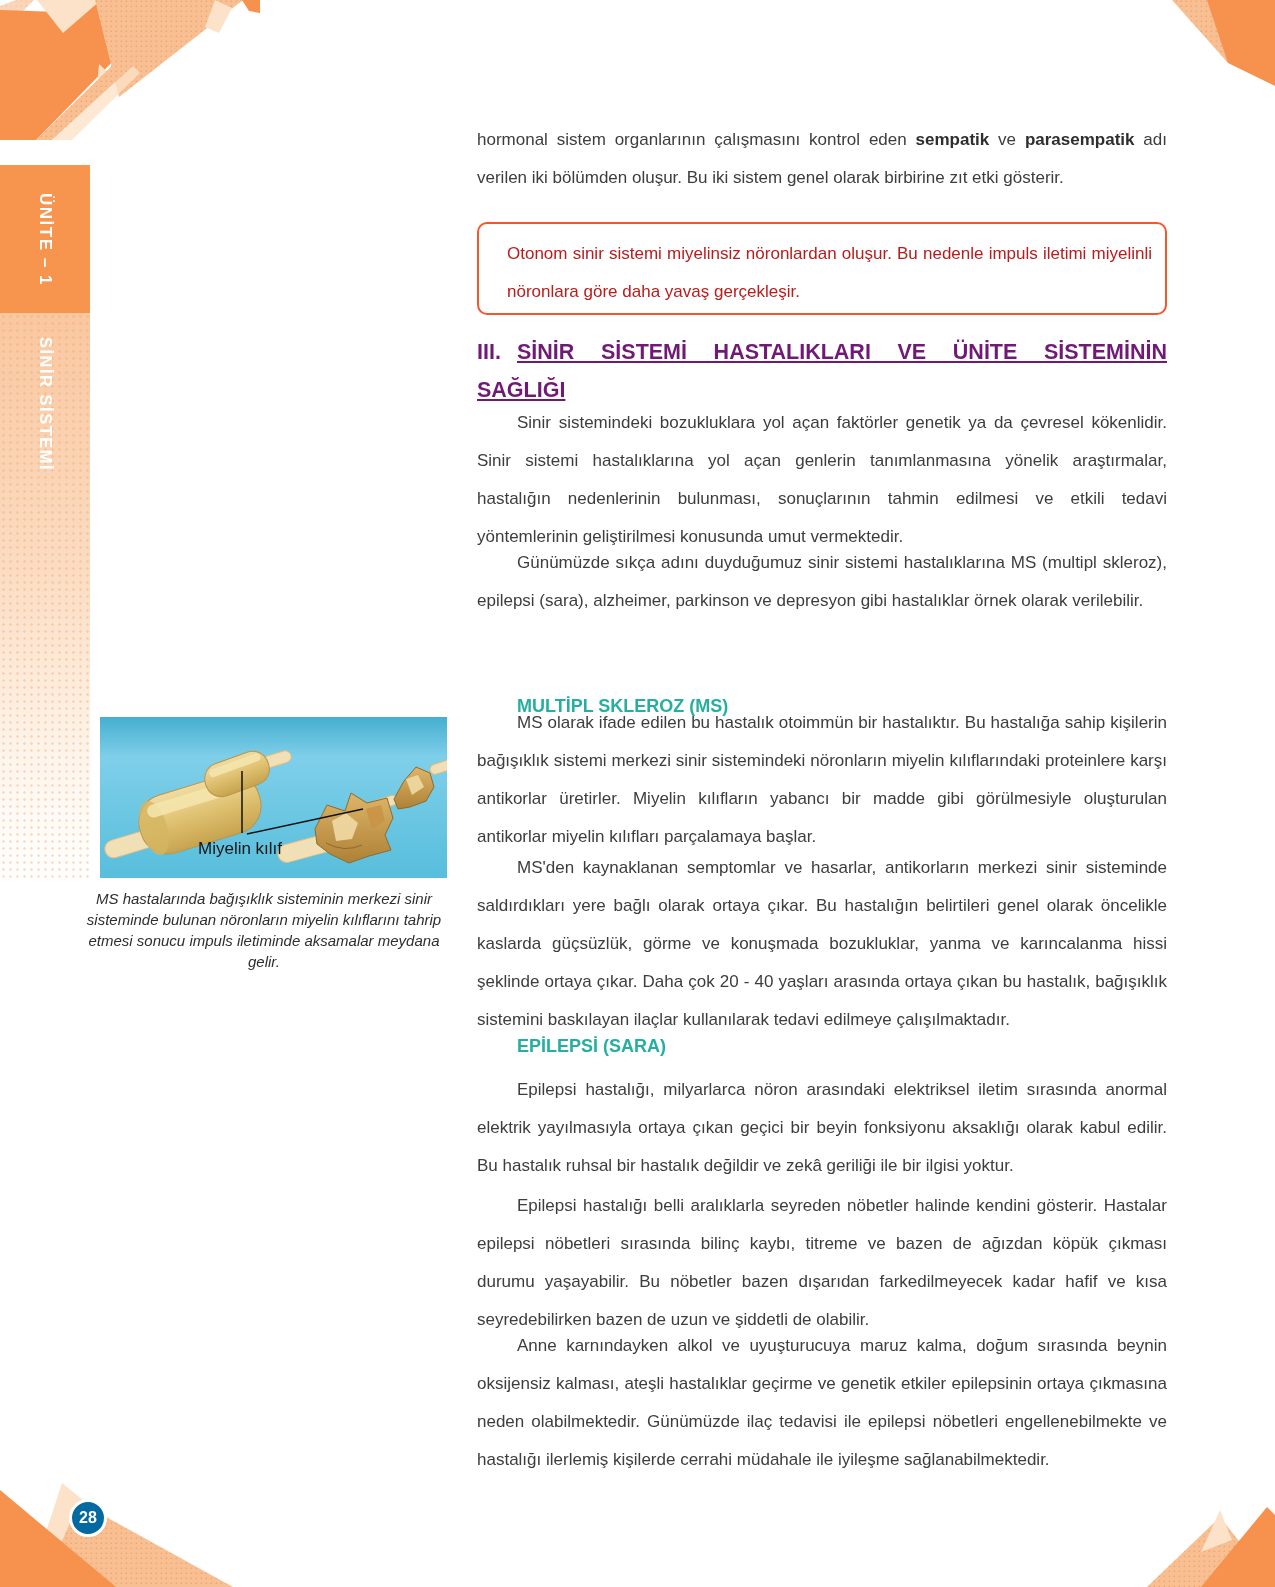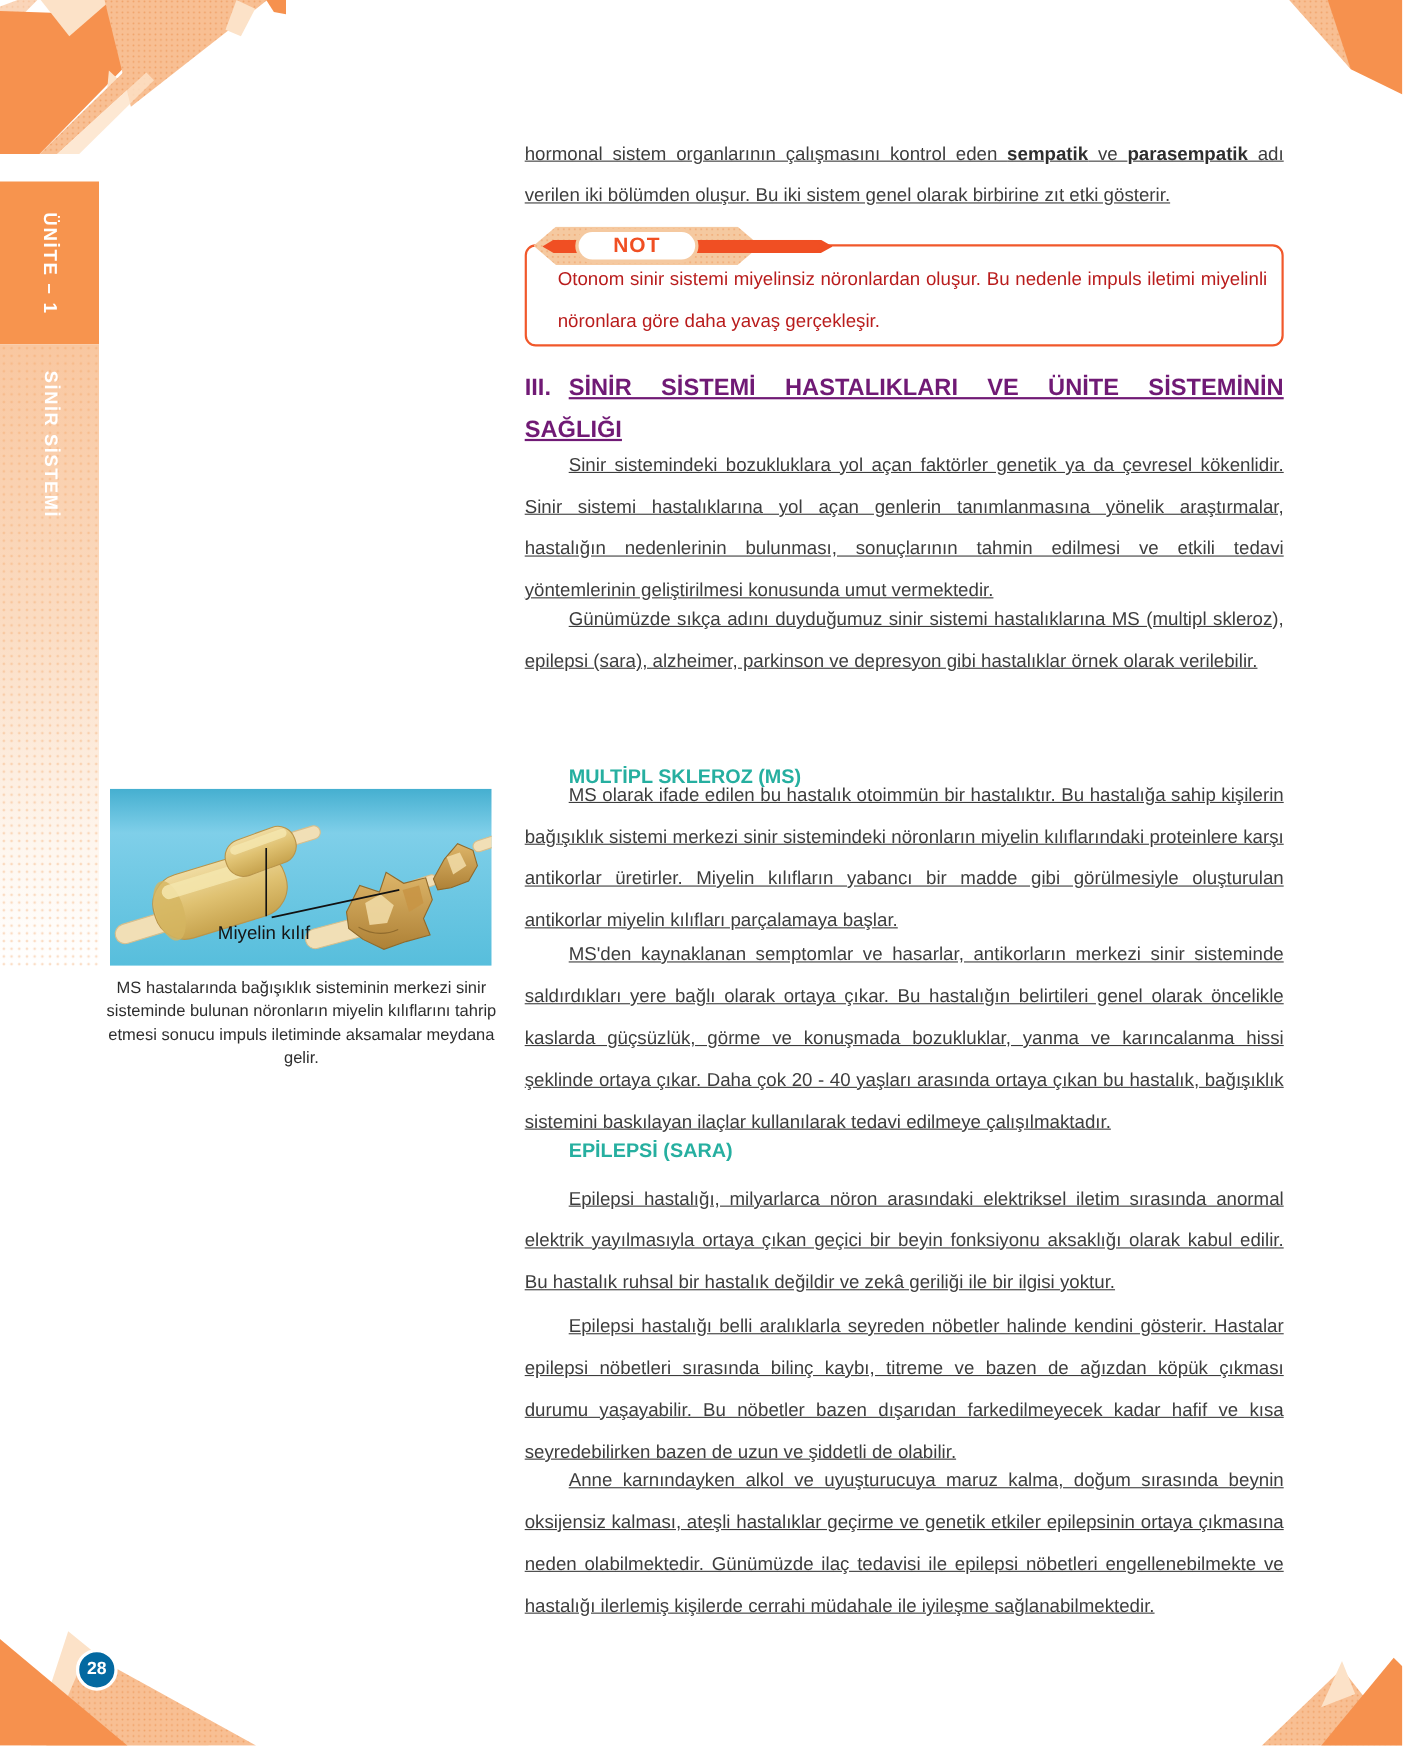--- a/index.html
+++ b/index.html
@@ -21,21 +21,21 @@
     background-image:radial-gradient(rgba(243,160,92,.35) 1px, transparent 1.5px),
       linear-gradient(180deg,#F9C7A0 0%,#FBDCC2 45%,#FEF6EE 80%,#FFFFFF 100%);
     background-size:7px 7px,100% 100%;
     display:flex;justify-content:center;
   }
   .theme-strip span{
     writing-mode:vertical-rl;color:#fff;font-weight:bold;font-size:16.5px;letter-spacing:1.5px;
     margin-top:24px;
   }
   
-  .col{position:absolute;left:477px;width:690px;text-decoration:underline;}
+  .col{position:absolute;left:477px;width:690px;}
   p.body{
     font-size:17px;line-height:38px;color:#3D3D3D;text-align:justify;margin:0;
   }
   .indent{text-indent:40px;}
   b{color:#2E2E2E;}
   
   .note-box{
     position:absolute;left:477px;top:222px;width:690px;height:93px;box-sizing:border-box;
     border:2px solid #F1582B;border-radius:10px;background:#fff;
   }
@@ -66,22 +66,22 @@
   }
   .sec-head .hnum{position:absolute;left:0;top:0;}
   .sec-head .hline1{margin-left:40px;text-align:justify;text-align-last:justify;}
   .sec-head .hline2{}
   .subhead{
     position:absolute;left:517px;width:650px;color:#26AFA0;font-weight:bold;font-size:18px;margin:0;
   }
   
   .figure{position:absolute;left:100px;top:717px;width:347px;height:161px;}
   .fig-caption{
-    position:absolute;left:85px;top:888px;width:378px;text-align:center;
-    font-size:15px;line-height:21px;color:#2E2E2E;
+    position:absolute;left:75px;top:888px;width:378px;text-align:center;
+    font-style:italic;font-size:15px;line-height:21px;color:#2E2E2E;
   }
   
   .badge{
     position:absolute;left:69px;top:1499px;width:38px;height:38px;border-radius:50%;
     background:#0369a1;border:3px solid #fff;box-sizing:border-box;
     display:flex;align-items:center;justify-content:center;
     color:#fff;font-weight:bold;font-size:16px;
   }
 </style>
 </head>
@@ -144,26 +144,20 @@
 <div class="unit-tab">
   <span>ÜNİTE – 1</span>
 </div>
 <div class="theme-strip">
   <span>SİNİR SİSTEMİ</span>
 </div>
 
 <p class="body col" style="top:121px;"><span>hormonal sistem organlarının çalışmasını kontrol eden </span><b>sempatik</b><span> ve </span><b>parasempatik</b><span> adı verilen iki bölümden oluşur. Bu iki sistem genel olarak birbirine zıt etki gösterir.</span></p>
 
 <div class="note-box">
-  <div class="note-tag">
-    <div class="tag-band"></div>
-    <div class="tag-capsule"></div>
-    <div class="tag-band" style="left:8px;right:8px;"></div>
-    <div class="tag-pill">NOT</div>
-  </div>
   <div class="note-text">Otonom sinir sistemi miyelinsiz nöronlardan oluşur. Bu nedenle impuls iletimi miyelinli nöronlara göre daha yavaş gerçekleşir.</div>
 </div>
 
 <div class="sec-head">
   <span class="hnum">III.</span>
   <div class="hline1">SİNİR SİSTEMİ HASTALIKLARI VE ÜNİTE SİSTEMİNİN</div>
   <div class="hline2">SAĞLIĞI</div>
 </div>
 
 <p class="body col indent" style="top:404px;">Sinir sistemindeki bozukluklara yol açan faktörler genetik ya da çevresel kökenlidir. Sinir sistemi hastalıklarına yol açan genlerin tanımlanmasına yönelik araştırmalar, hastalığın nedenlerinin bulunması, sonuçlarının tahmin edilmesi ve etkili tedavi yöntemlerinin geliştirilmesi konusunda umut vermektedir.</p>

